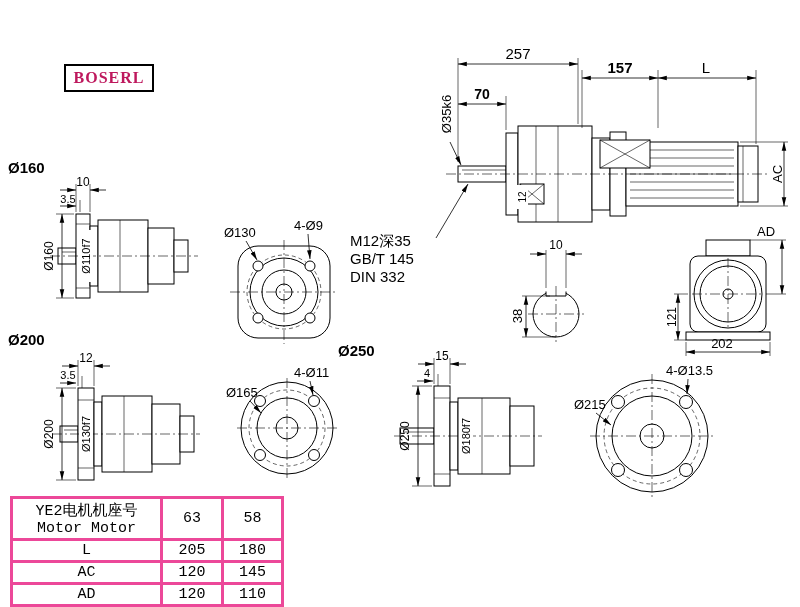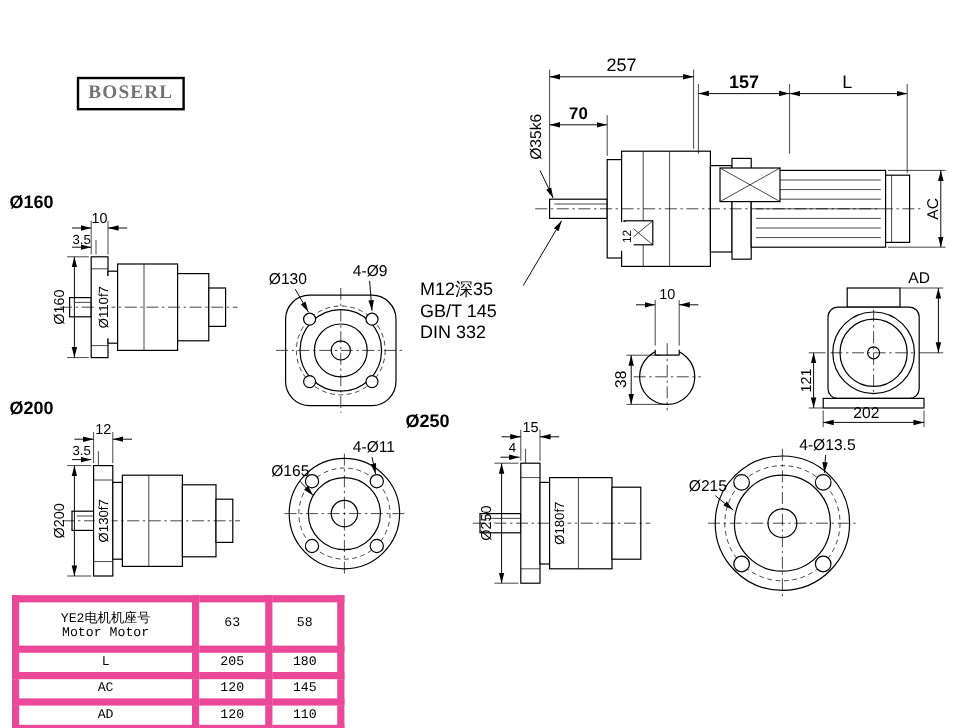--- a/index.html
+++ b/index.html
@@ -3,35 +3,35 @@
 <meta charset="utf-8">
 <style>
   * { margin:0; padding:0; box-sizing:border-box; }
   html,body { background:#fff; }
   body { width:800px; height:607px; font-family:"Liberation Sans","DejaVu Sans",sans-serif; color:#000; }
   .stage { position:relative; width:800px; height:607px; background:#fff; overflow:hidden; }
   .page-title { position:absolute; left:8px; top:6px; font-size:24px; font-weight:bold; letter-spacing:0.5px; }
   .logo-box { position:absolute; left:64px; top:64px; width:90px; height:28px; border:2px solid #000;
               display:flex; align-items:center; justify-content:center; background:#fff; }
   .logo-box span { font-family:"Liberation Serif","DejaVu Serif",serif; font-weight:bold; font-size:16px;
-                   color:#737373; letter-spacing:1px; }
+                   color:#be185d; letter-spacing:1px; }
   svg.draw { position:absolute; left:0; top:0; }
   svg text { font-family:"Liberation Sans","DejaVu Sans",sans-serif; fill:#000; }
   .t15{font-size:15px;} .t14{font-size:14px;} .t13{font-size:13px;} .t12{font-size:12px;}
   .t11{font-size:11px;} .t10{font-size:10px;} .b{font-weight:bold;}
   .lbl{font-size:15px; font-weight:bold;}
   .ln  { stroke:#000; stroke-width:1; fill:none; }
   .fw  { stroke:#000; stroke-width:1; fill:#fff; }
   .thin{ stroke:#000; stroke-width:0.6; fill:none; }
   .cl  { stroke:#000; stroke-width:0.6; fill:none; stroke-dasharray:10 3 2 3; }
   .dsh { stroke:#000; stroke-width:0.6; fill:none; stroke-dasharray:4 3; }
   .dl  { stroke:#000; stroke-width:0.8; fill:none; }
   .dim-table { position:absolute; left:10px; top:496px; border-collapse:collapse; table-layout:fixed; background:#fff; }
-  .dim-table td { border:6px solid #ec4899; text-align:center; vertical-align:middle;
-                  font-family:"Liberation Mono","DejaVu Sans Mono",monospace; font-size:11px; padding:0; }
+  .dim-table td { border:3px solid #ec4899; text-align:center; vertical-align:middle;
+                  font-family:"Liberation Mono","DejaVu Sans Mono",monospace; font-size:15px; padding:0; }
   .dim-table tr.hdr td { height:42px; }
   .dim-table tr.r td { height:22px; }
 </style>
 </head>
 <body>
 
 <div class="stage">
 
   <svg class="draw" width="800" height="607" viewBox="0 0 800 607">
     <defs>

